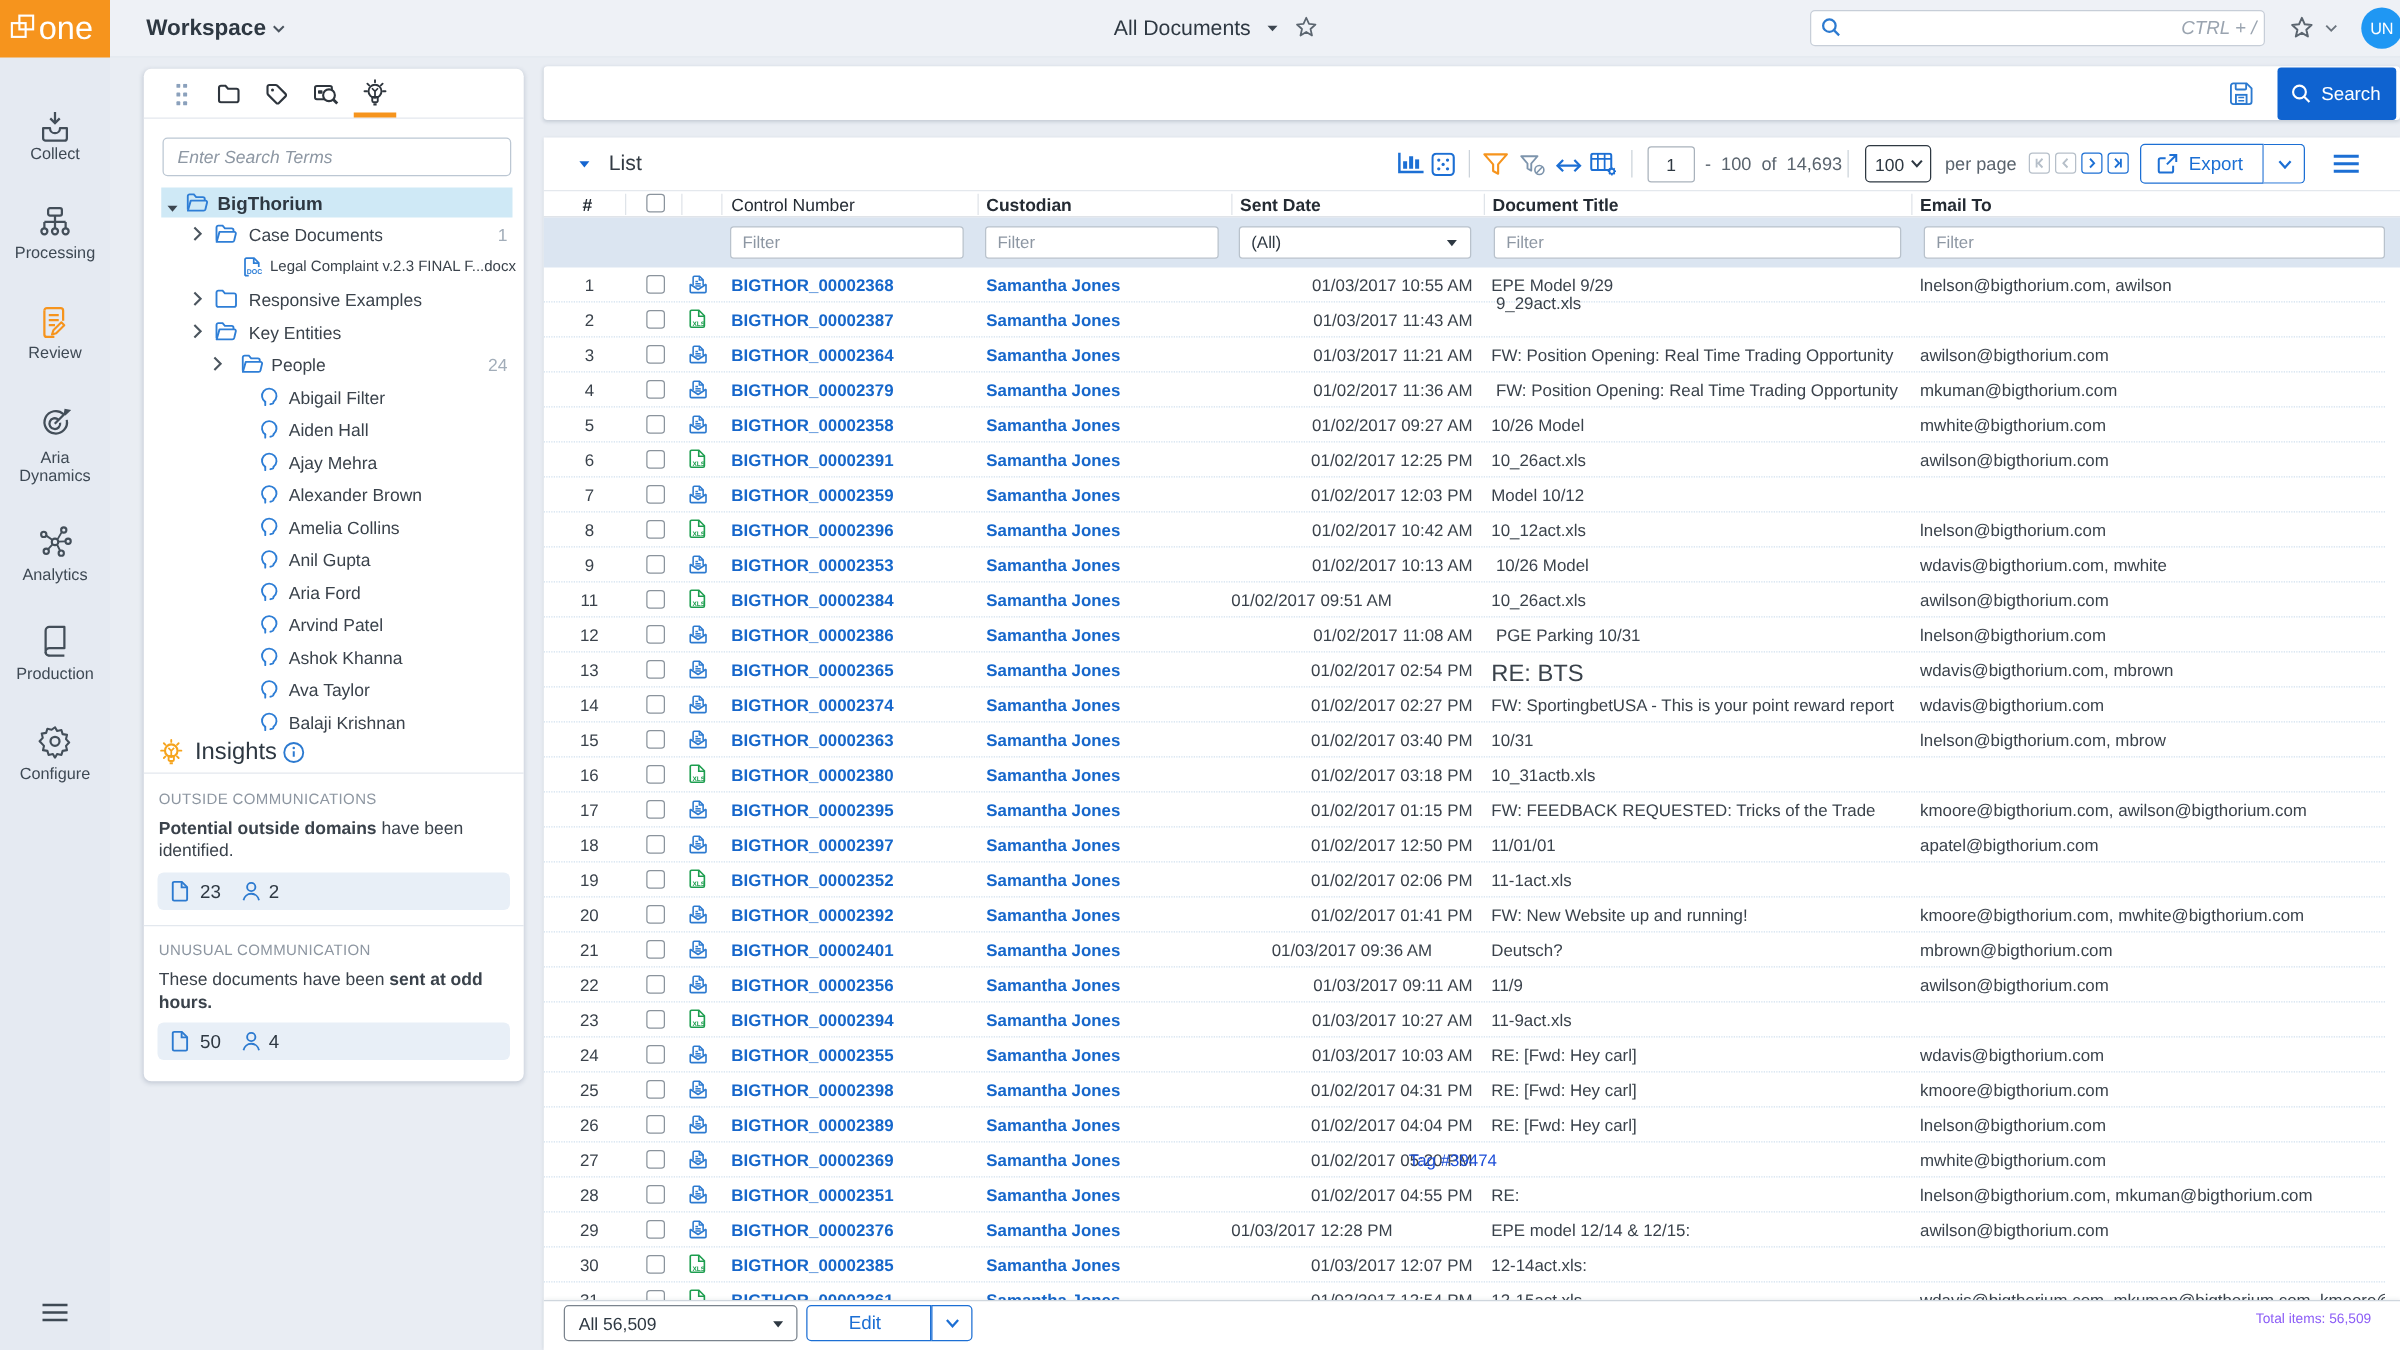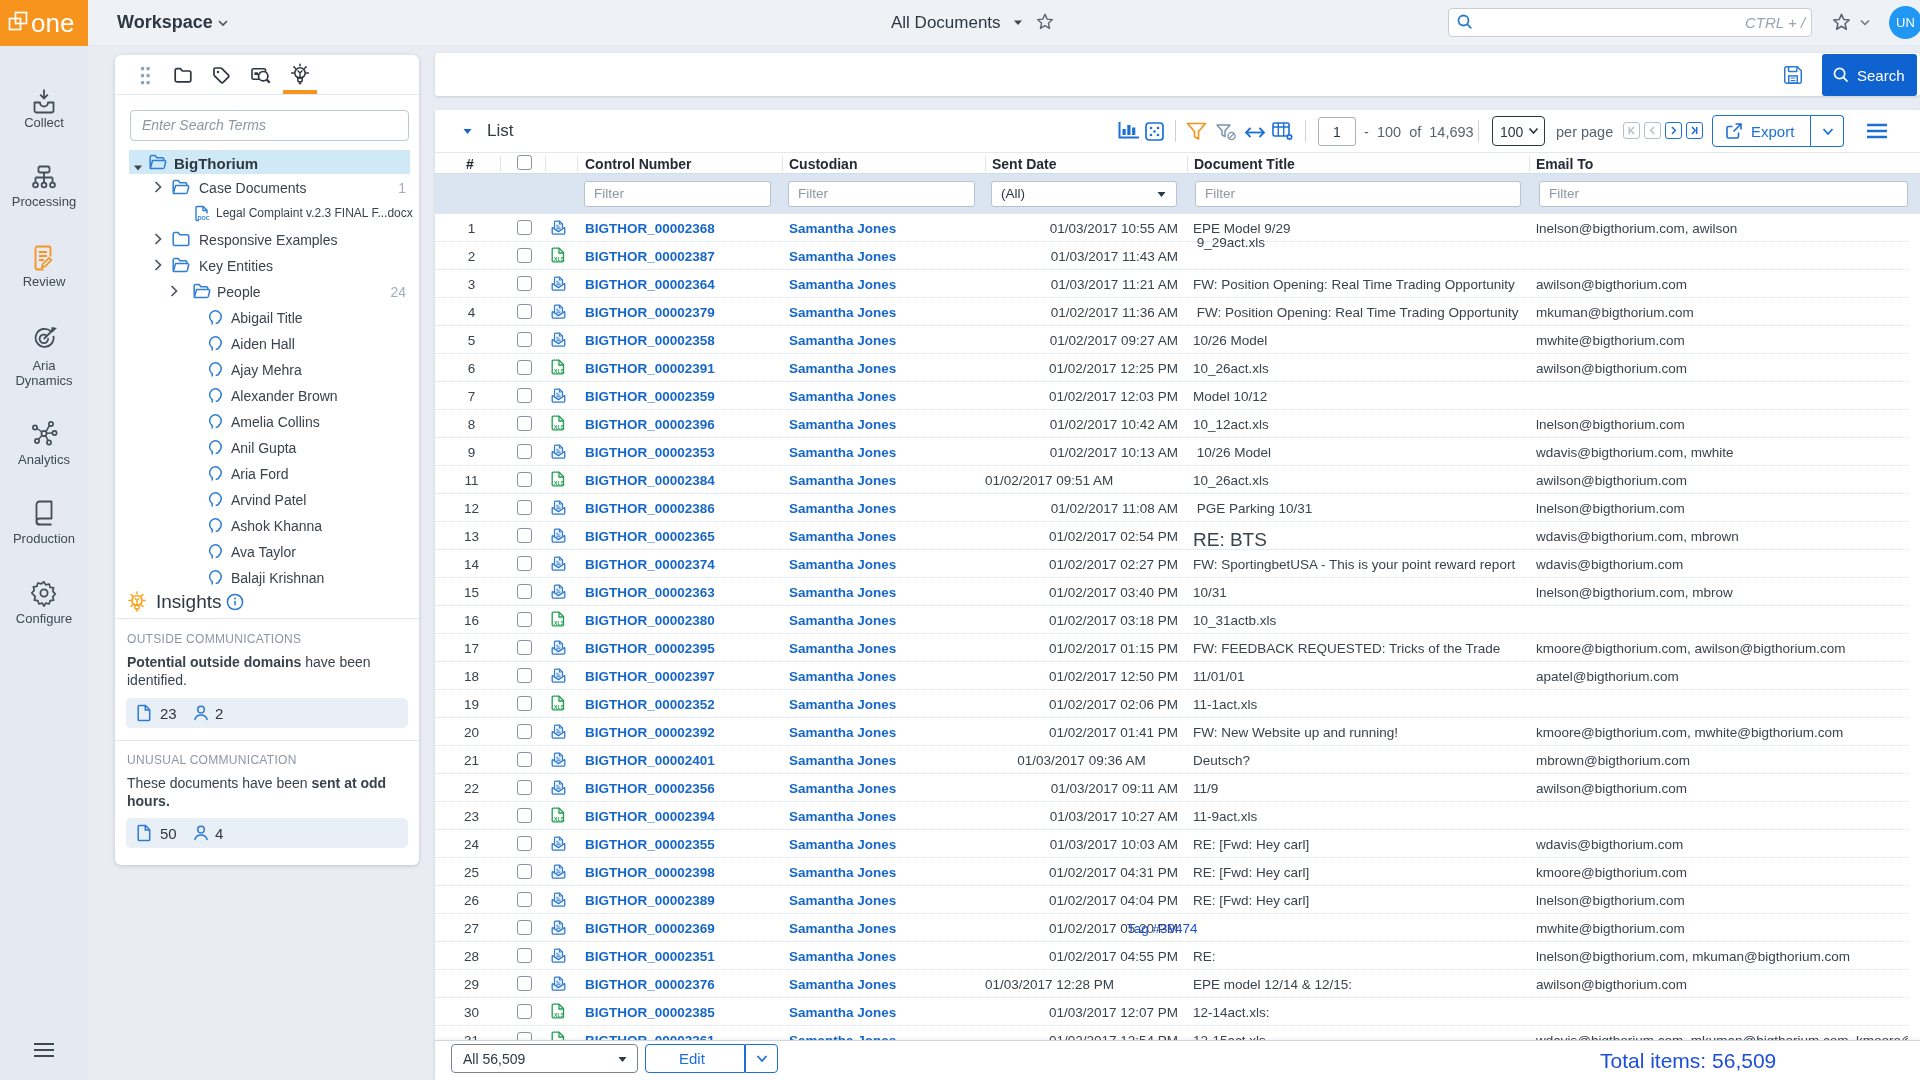--- a/index.html
+++ b/index.html
@@ -169,21 +169,21 @@
         <path d="M1.2 13.5V3A1.5 1.5 0 0 1 2.7 1.5h3.4l1.8 2.2h5.4A1.5 1.5 0 0 1 14.8 5.2v1.3" stroke="#2e7ed6" stroke-width="1.5"></path>
         <path d="M3.6 6.5h11.9a1.2 1.2 0 0 1 1.15 1.5l-1.3 5.4a1.5 1.5 0 0 1-1.45 1.1H1.3z" stroke="#2e7ed6" stroke-width="1.5" stroke-linejoin="round"></path>
       </svg></div>
     <div class="abs" style="left:217px;top:284px;font-size:14px;font-weight:normal;color:#3a424b;white-space:nowrap;max-width:199px;overflow:hidden">People</div>
     <div class="abs" style="left:360px;top:284px;width:46px;text-align:right;font-size:14px;color:#a2adb9">24</div>
 <div class="abs" style="left:207px;top:309px"><svg width="17" height="18" viewBox="0 0 17 18" fill="none" stroke="#2e7ed6" stroke-width="1.5" stroke-linecap="round">
         <path d="M5.2 12.5 a5.8 5.8 0 1 1 6.7 -0.2"></path>
         <path d="M5.2 12.5 v2.6"></path>
         <path d="M11.9 12.3 c0 1.1 -.5 1.6 -1.5 1.8 l-1.1 .25"></path>
       </svg></div>
-<div class="abs" style="left:231px;top:310px;font-size:14px;color:#3a424b;white-space:nowrap">Abigail Title</div>
+<div class="abs" style="left:231px;top:310px;font-size:14px;color:#3a424b;white-space:nowrap">Abigail Filter</div>
 <div class="abs" style="left:207px;top:335px"><svg width="17" height="18" viewBox="0 0 17 18" fill="none" stroke="#2e7ed6" stroke-width="1.5" stroke-linecap="round">
         <path d="M5.2 12.5 a5.8 5.8 0 1 1 6.7 -0.2"></path>
         <path d="M5.2 12.5 v2.6"></path>
         <path d="M11.9 12.3 c0 1.1 -.5 1.6 -1.5 1.8 l-1.1 .25"></path>
       </svg></div>
 <div class="abs" style="left:231px;top:336px;font-size:14px;color:#3a424b;white-space:nowrap">Aiden Hall</div>
 <div class="abs" style="left:207px;top:361px"><svg width="17" height="18" viewBox="0 0 17 18" fill="none" stroke="#2e7ed6" stroke-width="1.5" stroke-linecap="round">
         <path d="M5.2 12.5 a5.8 5.8 0 1 1 6.7 -0.2"></path>
         <path d="M5.2 12.5 v2.6"></path>
         <path d="M11.9 12.3 c0 1.1 -.5 1.6 -1.5 1.8 l-1.1 .25"></path>
@@ -370,21 +370,21 @@
     </svg>
 <div class="abs" style="left:435px;top:152px;width:1485px;height:22px;border-top:1px solid #e4e8ed;border-bottom:1px solid #d6dce2"></div>
 <div class="abs" style="left:500px;top:155px;width:1px;height:17px;background:#dfe4e9"></div>
 <div class="abs" style="left:545px;top:155px;width:1px;height:17px;background:#dfe4e9"></div>
 <div class="abs" style="left:577px;top:155px;width:1px;height:17px;background:#dfe4e9"></div>
 <div class="abs" style="left:782px;top:155px;width:1px;height:17px;background:#dfe4e9"></div>
 <div class="abs" style="left:985px;top:155px;width:1px;height:17px;background:#dfe4e9"></div>
 <div class="abs" style="left:1187px;top:155px;width:1px;height:17px;background:#dfe4e9"></div>
 <div class="abs" style="left:1529px;top:155px;width:1px;height:17px;background:#dfe4e9"></div>
 <div class="abs" style="left:466px;top:156px;font-size:14px;font-weight:bold;color:#242b33">#</div>
-<div class="abs" style="left:585px;top:156px;font-size:14px;font-weight:bold;color:#242b33">Control Number</div>
+<div class="abs" style="left:585px;top:156px;font-size:14px;font-weight:normal;color:#242b33">Control Number</div>
 <div class="abs" style="left:789px;top:156px;font-size:14px;font-weight:bold;color:#242b33">Custodian</div>
 <div class="abs" style="left:992px;top:156px;font-size:14px;font-weight:bold;color:#242b33">Sent Date</div>
 <div class="abs" style="left:1194px;top:156px;font-size:14px;font-weight:bold;color:#242b33">Document Title</div>
 <div class="abs" style="left:1536px;top:156px;font-size:14px;font-weight:bold;color:#242b33">Email To</div>
 <div style="position:absolute;left:517px;top:155px;width:15px;height:15px;border:1.6px solid #8b949d;border-radius:3px;background:#fff"></div>
 <div class="abs" style="left:435px;top:174px;width:1485px;height:40px;background:#dbe5f1"></div>
 <div class="abs" style="left:584px;top:181px;width:187px;height:26px;background:#fff;border:1px solid #b9c2cc;border-radius:3px"></div>
     <div class="abs" style="left:594px;top:186px;font-size:13.5px;color:#8d97a3">Filter</div>
 <div class="abs" style="left:788px;top:181px;width:187px;height:26px;background:#fff;border:1px solid #b9c2cc;border-radius:3px"></div>
     <div class="abs" style="left:798px;top:186px;font-size:13.5px;color:#8d97a3">Filter</div>
@@ -860,13 +860,13 @@
 <svg class="abs" style="left:618px;top:1056px" width="9" height="7" viewBox="0 0 9 7">
       <path d="M0.5 1l4 5 4-5z" fill="#2e3842"></path>
     </svg>
 <div class="abs" style="left:645px;top:1044px;width:100px;height:29px;border:1.4px solid #1c6fd4;border-radius:4px 0 0 4px;background:#fff"></div>
 <div class="abs" style="left:745px;top:1044px;width:33px;height:29px;border:1.4px solid #1c6fd4;border-left:1.4px solid #1c6fd4;border-radius:0 4px 4px 0;background:#fff"></div>
 <div class="abs" style="left:679px;top:1050px;font-size:15px;color:#1c6fd4">Edit</div>
 
 <svg class="abs" style="left:755px;top:1054px" width="14" height="10" viewBox="0 0 14 10" fill="none">
       <path d="M2.5 2l4.5 5 4.5-5" stroke="#1c6fd4" stroke-width="1.8"></path>
     </svg>
-<div class="abs" style="left:1600px;top:1049px;width:297px;font-size:21px;color:#1d4ed8">Total items: 56,509</div>
+<div class="abs" style="left:1600px;top:1049px;width:297px;text-align:right;font-size:11px;color:#8b5cf6">Total items: 56,509</div>
 </div>
 </body></html>

